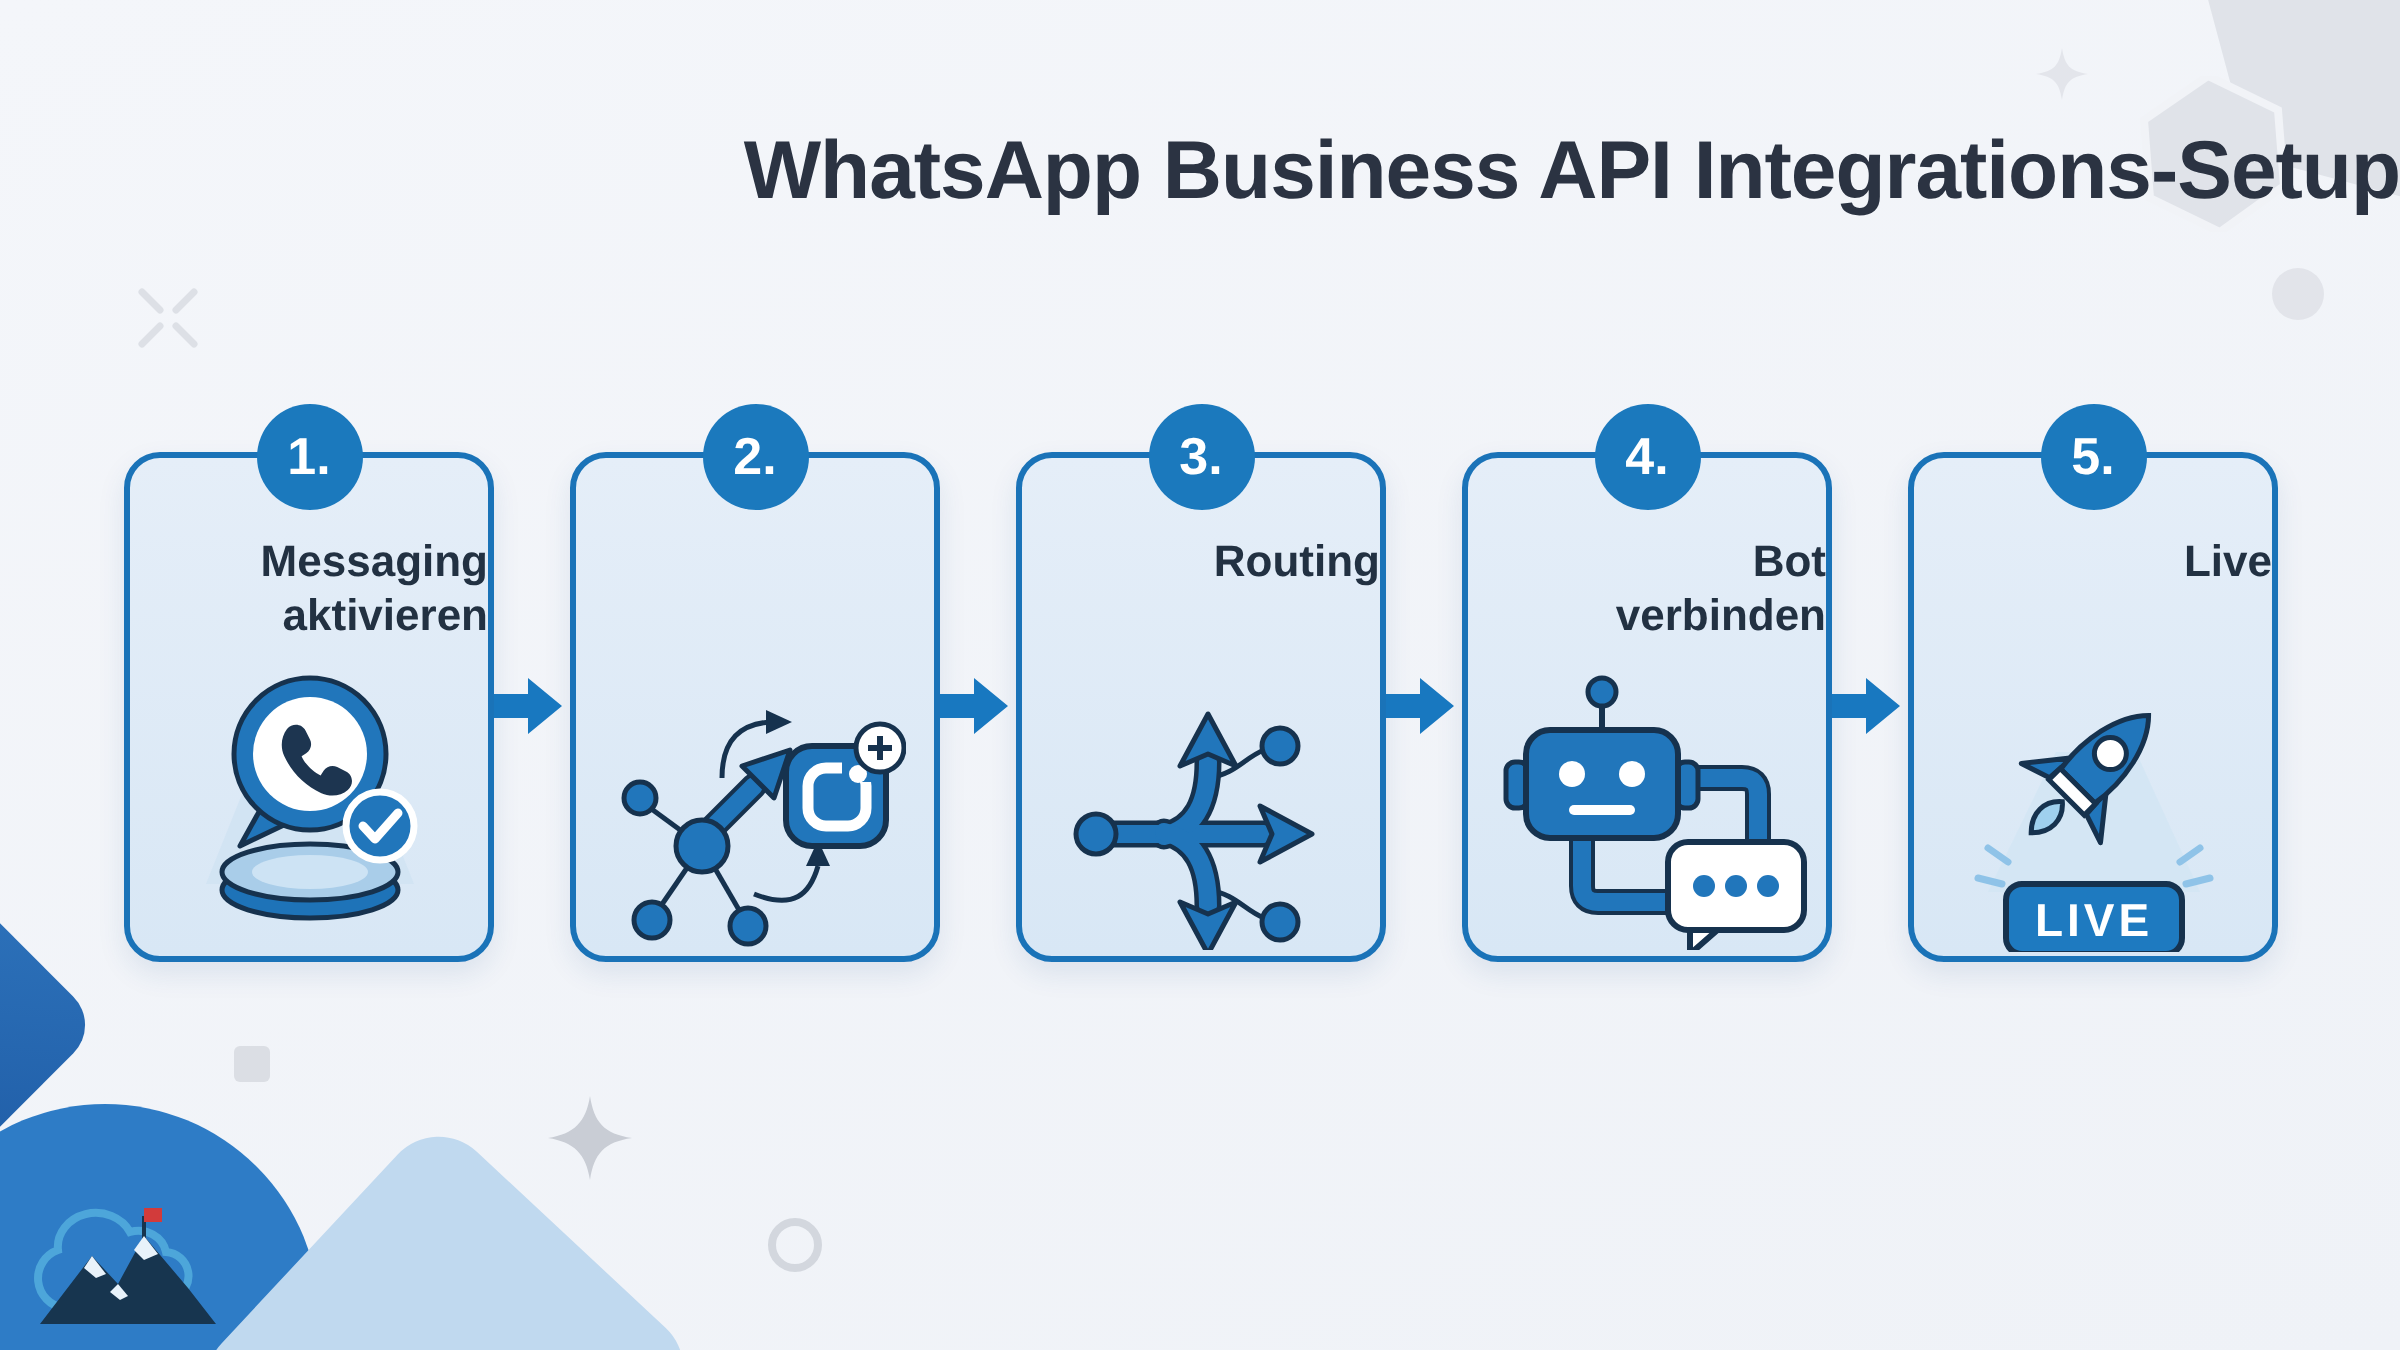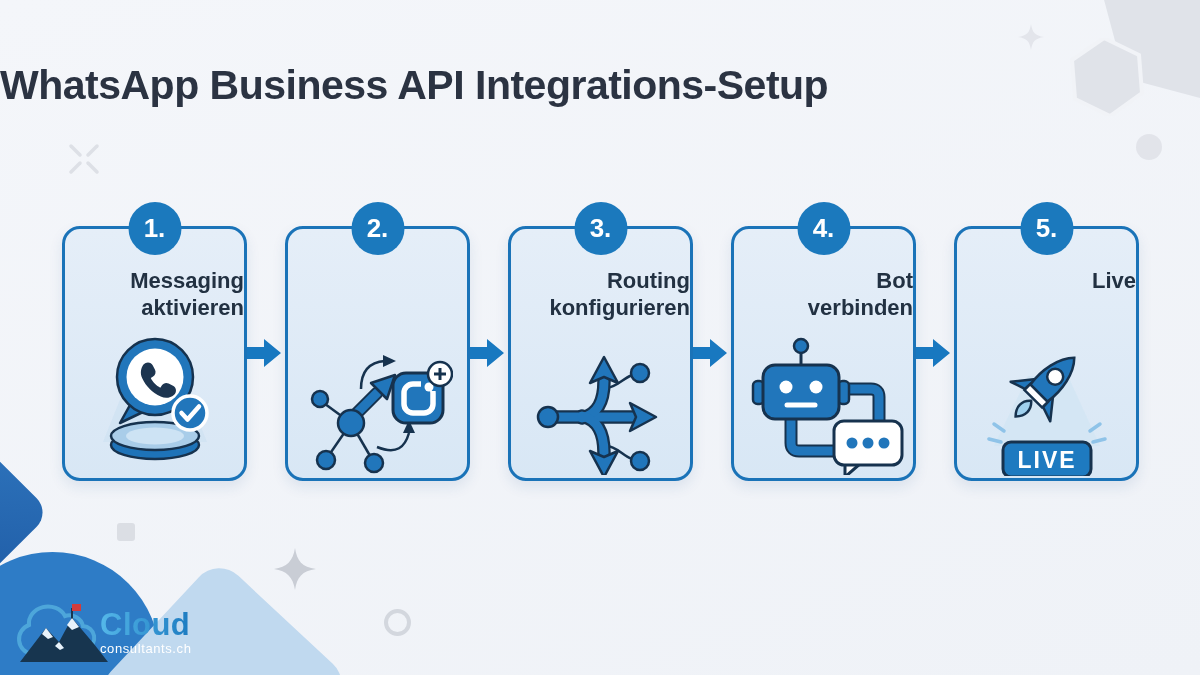--- a/index.html
+++ b/index.html
@@ -12,21 +12,21 @@
   .gray-dot { width:26px; height:26px; border-radius:50%; background:#e2e4ea; left:1136px; top:134px; }
   .gray-square { width:18px; height:18px; border-radius:3px; background:#dbdee4; left:117px; top:523px; }
   .gray-ring { width:27px; height:27px; border-radius:50%; border:4px solid #d3d7de; left:384px; top:609px; background:transparent; }
   .navy-diamond { width:115px; height:115px; left:-88px; top:455px; border-radius:20px;
                   background:linear-gradient(140deg,#2e74bc,#1f5ca6); transform:rotate(45deg); z-index:1; }
   .blue-circle { width:215px; height:215px; border-radius:50%; left:-55px; top:552px; background:#2e7cc6; z-index:2; }
   .light-diamond { width:185px; height:185px; left:130px; top:595px; border-radius:28px;
                    background:#c0d9ef; transform:rotate(43deg); z-index:3; }
 
   
-  .title { position:absolute; top:62px; left:0; width:100%; text-align:left;
+  .title { position:absolute; top:62px; left:0; width:100%; text-align:right;
            font-size:41px; font-weight:800; letter-spacing:-0.5px; color:#2b3342; z-index:4; }
 
   
   .card { position:absolute; top:226px; width:185px; height:255px; border:3px solid #1a73b8;
           border-radius:18px; background:linear-gradient(180deg,#e5eef8 0%,#d8e7f5 100%);
           box-shadow:0 6px 14px rgba(30,80,140,0.10); z-index:4; }
   .card-1 { left:62px; } .card-2 { left:285px; } .card-3 { left:508px; } .card-4 { left:731px; } .card-5 { left:954px; }
   .badge { position:absolute; top:-27px; left:50%; transform:translateX(-50%);
            width:53px; height:53px; border-radius:50%; background:#1b79bd;
            display:flex; align-items:center; justify-content:center;
@@ -134,21 +134,20 @@
         <line x1="131" y1="49" x2="143" y2="49" stroke="#16324e" stroke-width="3"></line>
         <line x1="137" y1="43" x2="137" y2="55" stroke="#16324e" stroke-width="3"></line>
       </svg>
     </div>
   </div>
 
   <div class="card card-3">
     <div class="badge">3.</div>
     <div class="card-label">
       <div>Routing</div>
-        <div>konfigurieren</div>
     </div>
     <div class="icon-wrap">
       <svg width="150" height="150" viewBox="0 0 150 150">
         <path d="M78,64 C92,62 96,54 106,50" fill="none" stroke="#16324e" stroke-width="2.5"></path>
         <path d="M78,120 C92,122 96,130 106,134" fill="none" stroke="#16324e" stroke-width="2.5"></path>
         <circle cx="114" cy="48" r="9" fill="#2176bb" stroke="#16324e" stroke-width="2.5"></circle>
         <circle cx="114" cy="136" r="9" fill="#2176bb" stroke="#16324e" stroke-width="2.5"></circle>
         <g>
           <path d="M28,92 L106,92" stroke="#16324e" stroke-width="13.5" stroke-linecap="round"></path>
           <path d="M56,93 C72,89 78,76 78,56" fill="none" stroke="#16324e" stroke-width="13.5" stroke-linecap="round"></path>
@@ -238,19 +237,15 @@
   <div class="logo">
     <svg width="100" height="74" viewBox="0 0 100 74">
       <path d="M16,58 a15,15 0 0 1 -3,-29 a19,17 0 0 1 36,-9 a14,13 0 0 1 18,10 a12,12 0 0 1 4,23" fill="none" stroke="#4da6da" stroke-width="4" stroke-linecap="round"></path>
       <line x1="56" y1="12" x2="56" y2="24" stroke="#17354f" stroke-width="2"></line>
       <rect x="56" y="8" width="9" height="7" fill="#d23b3b"></rect>
       <polygon points="4,66 30,32 43,46 56,22 78,48 92,66" fill="#17354f"></polygon>
       <polygon points="30,32 37,41 32,43 26,38" fill="#e8f2fa"></polygon>
       <polygon points="56,22 63,31 56,34 51,29" fill="#e8f2fa"></polygon>
       <polygon points="43,46 48,52 44,54 39,50" fill="#e8f2fa"></polygon>
     </svg>
-    <div class="logo-text">
-      <span class="brand">Cloud</span>
-      <span class="domain">consultants.ch</span>
-    </div>
   </div>
 
 </div>
 
 </body></html>

